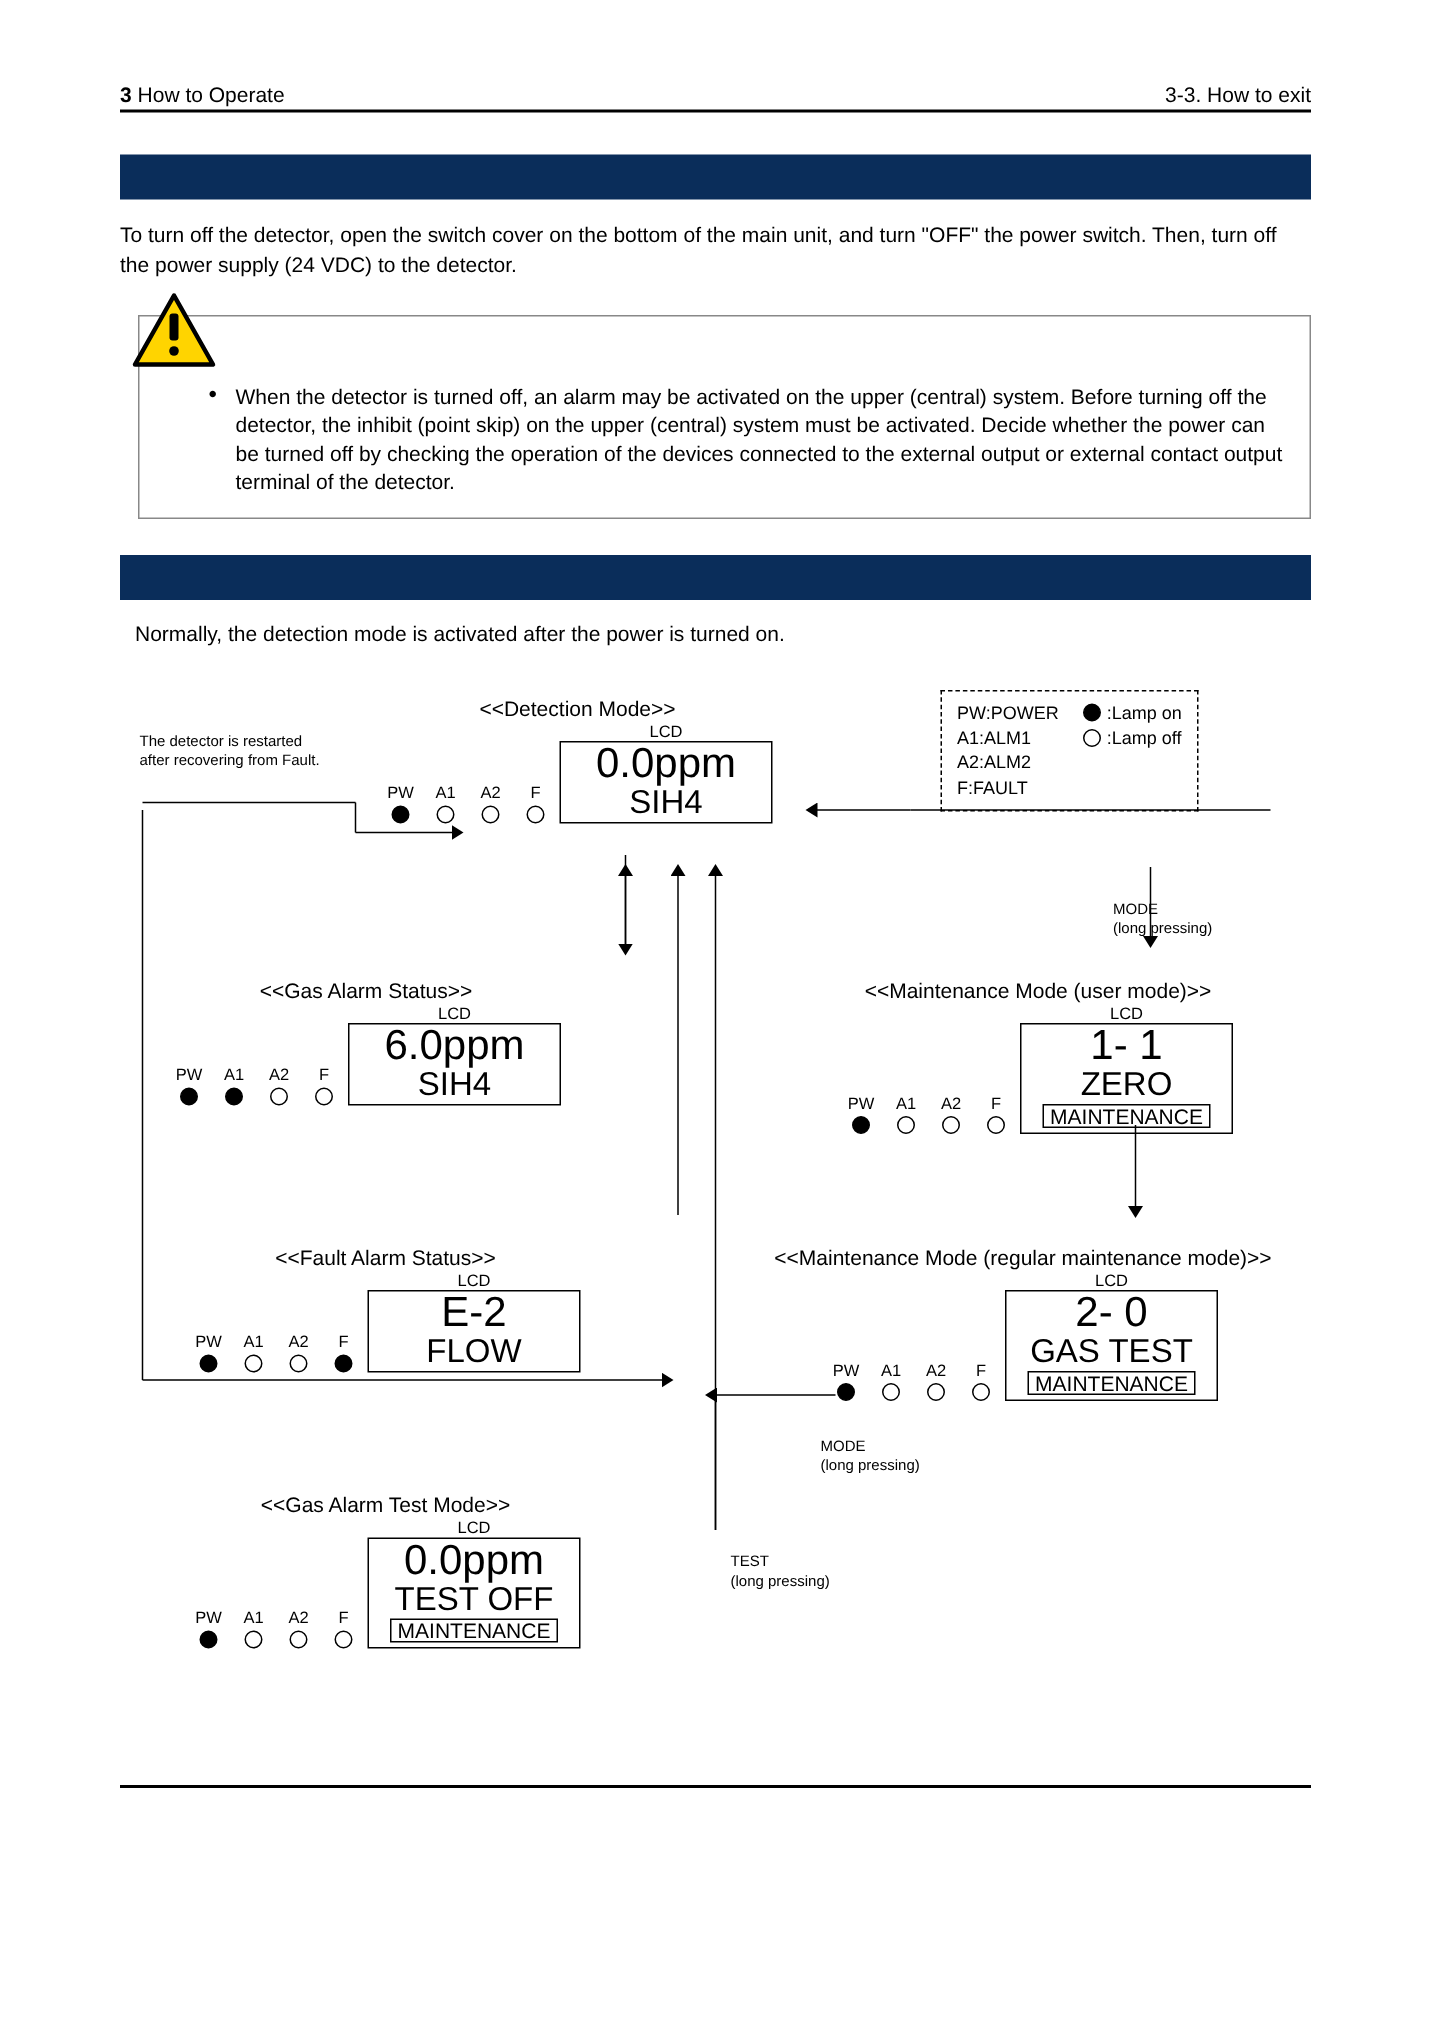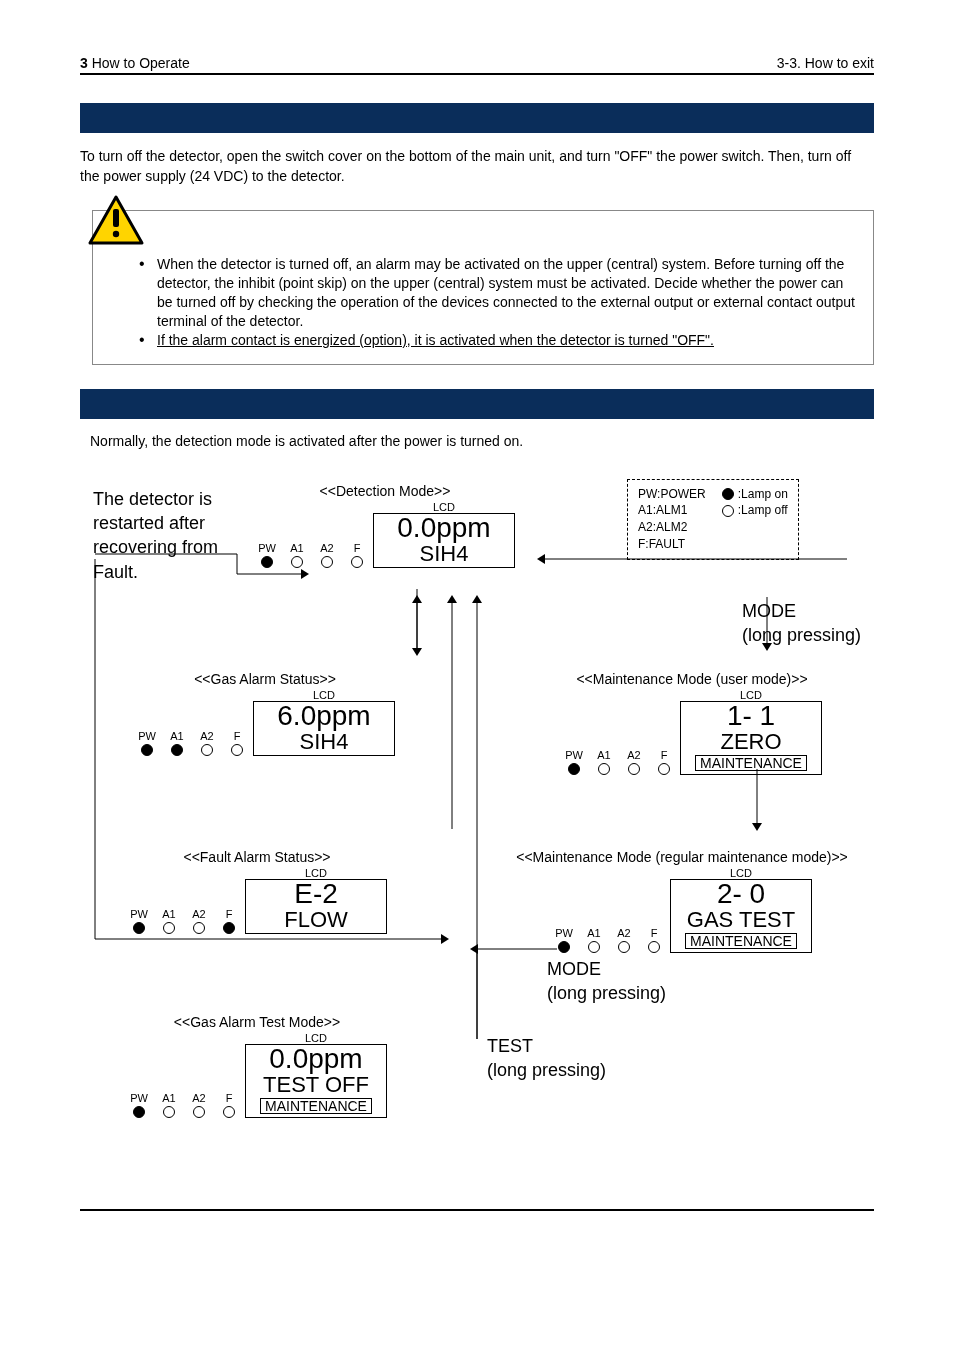--- a/index.html
+++ b/index.html
@@ -105,22 +105,23 @@
   }
   .lcd-head { font-size:11px; }
   .lcd-big { font-size:28px; line-height:1; padding: 0 6px; }
   .lcd-med { font-size:22px; line-height:1.05; padding: 0 6px 2px 6px; }
   .lcd-small {
     font-size:14px; line-height:1;
     display:inline-block; border:1px solid #000;
     padding: 0 4px; margin: 0 0 3px 0;
   }
   .side-note {
-    position:absolute; font-size:18px; line-height:1.35;
+    position:absolute; font-size:10px; line-height:1.35;
     text-align:left;
+    margin-top:20px;
   }
   .legend {
     position:absolute;
     border:1px dashed #000;
     padding: 6px 10px;
     font-size:12px;
     line-height:1.4;
     display:flex;
     gap:16px;
   }
@@ -151,21 +152,20 @@
 
   <div class="caution-box-wrap">
     <svg class="caution-icon" width="60" height="55">
       <polygon points="30,4 56,50 4,50" fill="#ffd400" stroke="#000" stroke-width="3" stroke-linejoin="round"></polygon>
       <rect x="27" y="16" width="6" height="18" rx="2" fill="#000"></rect>
       <circle cx="30" cy="41" r="3.2" fill="#000"></circle>
     </svg>
     <div class="caution-box">
       <ul class="caution-list">
         <li>When the detector is turned off, an alarm may be activated on the upper (central) system. Before turning off the detector, the inhibit (point skip) on the upper (central) system must be activated. Decide whether the power can be turned off by checking the operation of the devices connected to the external output or external contact output terminal of the detector.</li>
-        <li><span class="underline">If the alarm contact is energized (option), it is activated when the detector is turned "OFF".</span></li>
       </ul>
     </div>
   </div>
 
   <div class="section-bar"></div>
 
   <div class="para2">Normally, the detection mode is activated after the power is turned on.</div>
 
   <div class="flow-area">
 
@@ -251,21 +251,21 @@
       <polyline points="470,470 390,470 390,560" fill="none" stroke="#000"></polyline>
       <line x1="390" y1="470" x2="385" y2="470" stroke="#000" marker-end="url(#ah)"></line>
 
       <polyline points="8,460 358,460" fill="none" stroke="#000"></polyline>
       <line x1="356" y1="460" x2="360" y2="460" stroke="#000" marker-end="url(#ah)"></line>
     </svg>
 
     <div class="side-note" style="left:655px; top:120px; white-space:pre;">MODE
 (long pressing)</div>
 
-    <div class="module" style="left:28px; top:192px;">
+    <div class="module" style="left:7px; top:192px;">
       <div class="mtitle">&lt;&lt;Gas Alarm Status&gt;&gt;</div>
       <div class="row-line">
         <div class="lamps">
           <div class="lamp-col">
               <span class="lamp-label">PW</span>
               <span class="dot-on"></span>
             </div>
           <div class="lamp-col">
               <span class="lamp-label">A1</span>
               <span class="dot-on"></span>

